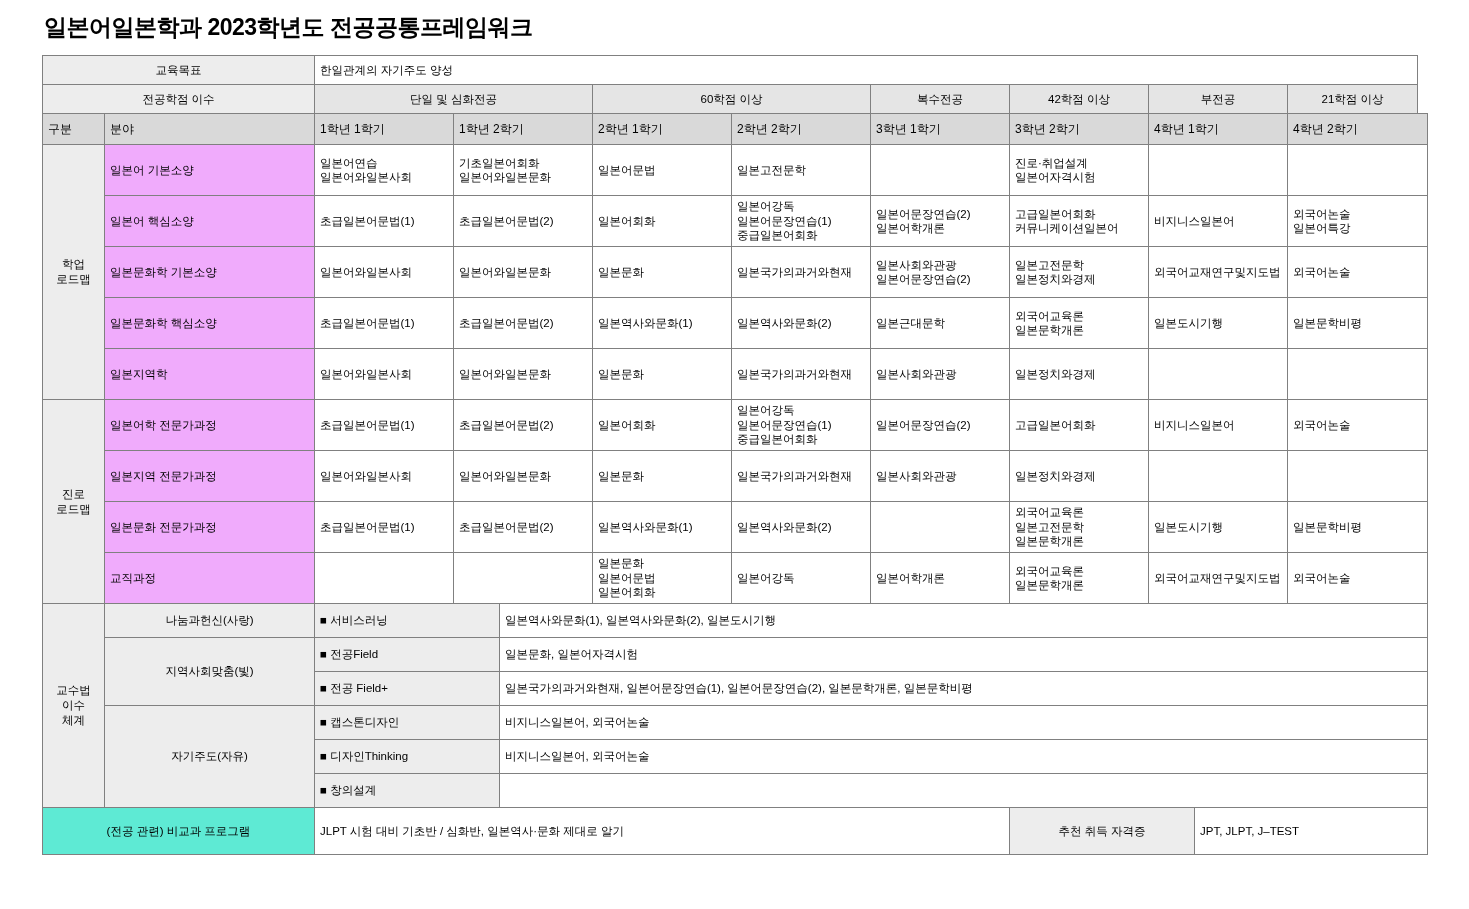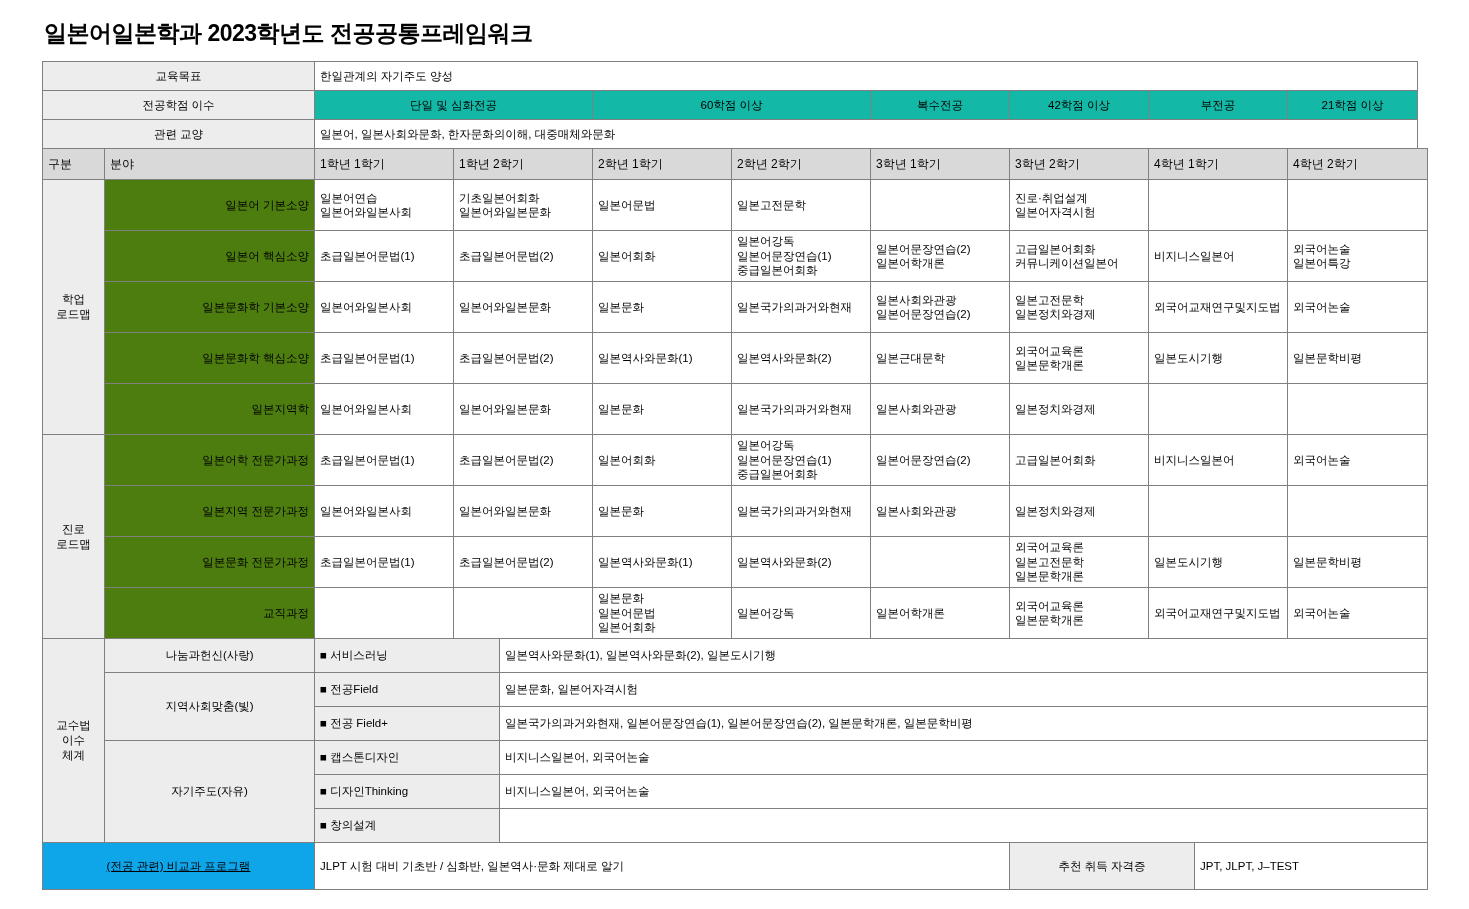--- a/index.html
+++ b/index.html
@@ -12,21 +12,21 @@
     height: 909px;
     font-family: "Liberation Sans", sans-serif;
     color: #000000;
     -webkit-font-smoothing: antialiased;
   }
   #page {
     position: relative;
     width: 1469px;
     height: 909px;
     box-sizing: border-box;
-    padding: 18px 40px 0 42px;
+    padding: 12px 40px 0 42px;
   }
   #doc-title {
     font-size: 23px;
     font-weight: bold;
     letter-spacing: -0.5px;
     margin: 0 0 12px 2px;
     white-space: nowrap;
   }
   table.fw {
     border-collapse: collapse;
@@ -36,43 +36,43 @@
   }
   table.fw td, table.fw th {
     border: 1px solid #808080;
     padding: 3px 5px;
     vertical-align: middle;
     line-height: 1.25;
     word-break: break-all;
     font-weight: normal;
   }
   .rowlbl {
-    background: #4d7c0f;
-    text-align: right;
+    background: #f0abfc;
+    text-align: left;
     font-weight: bold;
   }
   .sidelbl {
     background: #ededed;
     text-align: center;
     font-weight: bold;
     width: 30px;
   }
   .sidelbl span {
     display: block;
     line-height: 1.3;
   }
   .cell {
     background: #ffffff;
     text-align: left;
     height: 44px;
   }
   .cell .ln { display: block; white-space: nowrap; }
   .credit-cell {
     text-align: center;
-    background: #14b8a6;
+    background: #e5e5e5;
   }
   .colhdr {
     background: #d9d9d9;
     text-align: left;
     font-weight: bold;
     height: 24px;
     font-size: 12px;
   }
   .meta-lbl {
     background: #ededed;
@@ -95,25 +95,24 @@
     text-align: left;
     font-weight: bold;
     padding-left: 8px;
     margin-top: 44px;
   }
   .teach-val {
     text-align: left;
     padding-left: 7px;
   }
   .bottom-lbl {
-    background: #0ea5e9;
+    background: #5eead4;
     text-align: center;
     font-weight: bold;
     height: 40px;
-    text-decoration: underline;
   }
   .bottom-val {
     text-align: left;
     padding-left: 7px;
   }
 </style>
 </head>
 <body>
 
 <div id="page">
@@ -138,24 +137,20 @@
         <td class="meta-val" colspan="8">한일관계의 자기주도 양성</td>
       </tr>
       <tr>
         <td class="meta-lbl">전공학점 이수</td>
         <td class="credit-cell" colspan="2">단일 및 심화전공</td>
         <td class="credit-cell" colspan="2">60학점 이상</td>
         <td class="credit-cell">복수전공</td>
         <td class="credit-cell">42학점 이상</td>
         <td class="credit-cell">부전공</td>
         <td class="credit-cell">21학점 이상</td>
-      </tr>
-      <tr>
-        <td class="meta-lbl">관련 교양</td>
-        <td class="meta-val" colspan="8">일본어, 일본사회와문화, 한자문화의이해, 대중매체와문화</td>
       </tr>
     </tbody>
   </table>
 
   <table class="fw" style="margin-top:-1px;">
     <colgroup>
       <col style="width:62px">
       <col style="width:210px">
       <col style="width:139px">
       <col style="width:139px">

